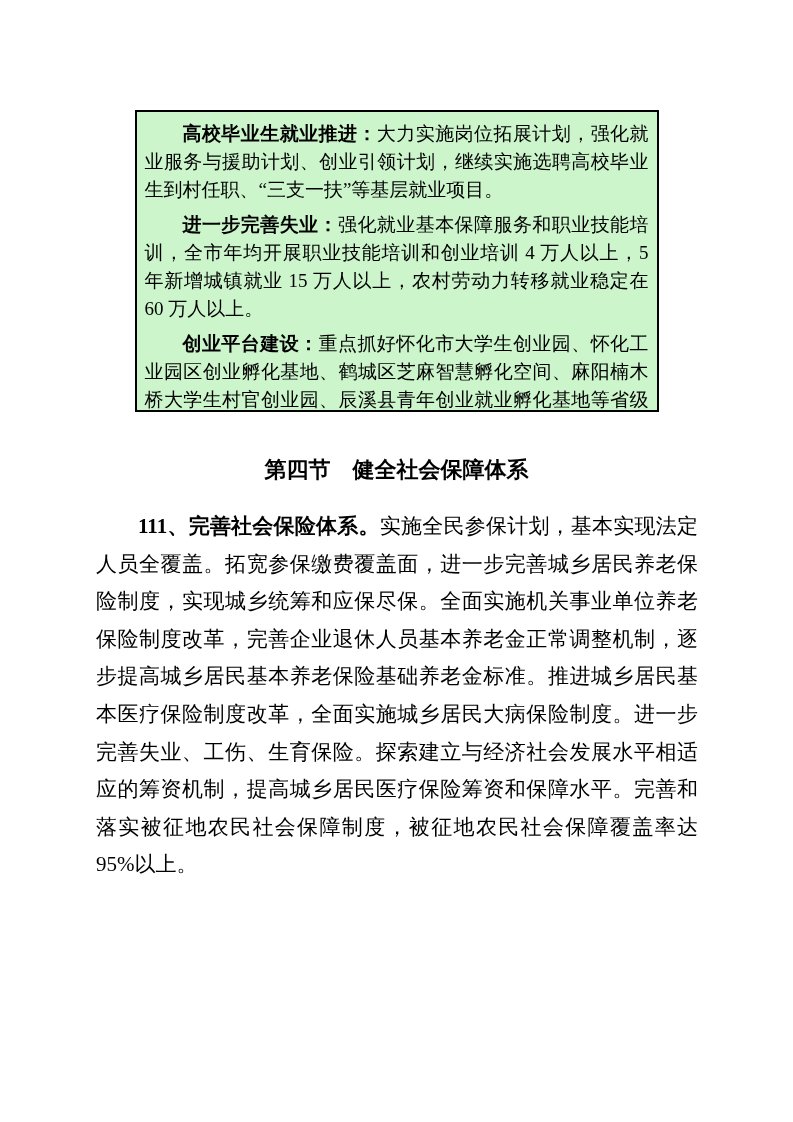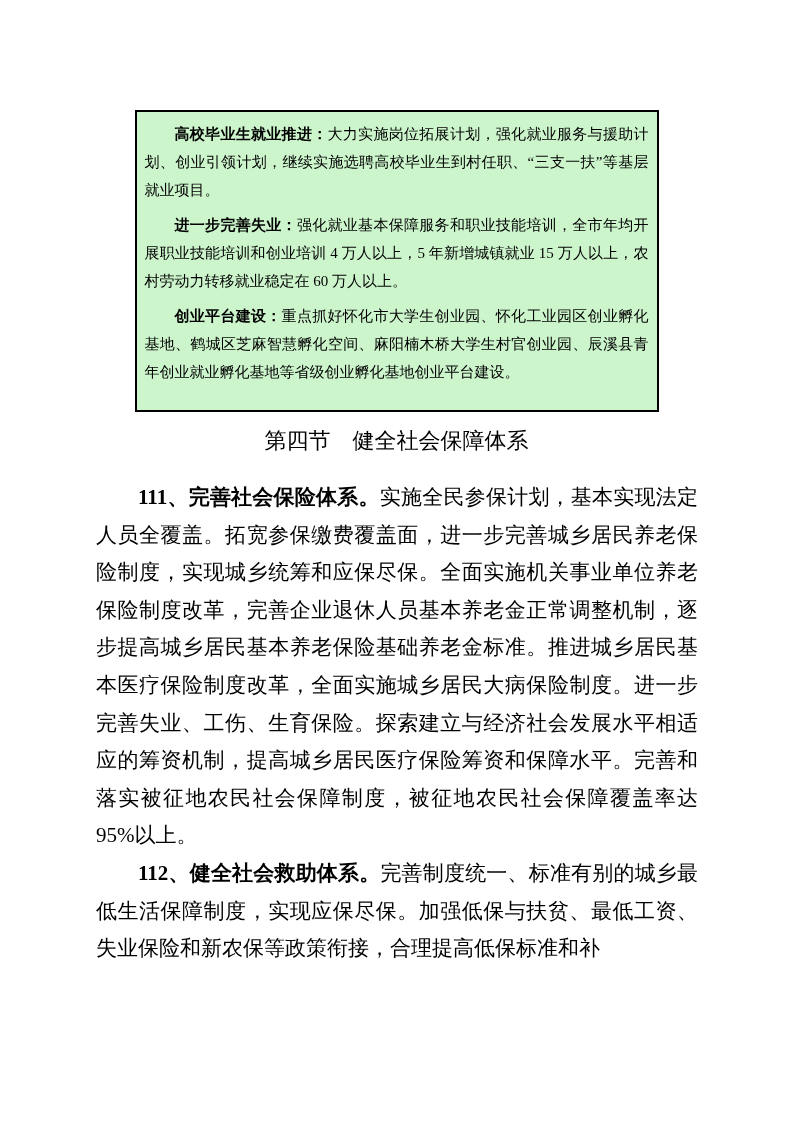--- a/index.html
+++ b/index.html
@@ -19,35 +19,35 @@
     width: 524px;
     height: 302px;
     margin: 110px auto 0 auto;
     border: 2px solid #000000;
     background: #ccf5cc;
     padding: 8px 8px 10px 8px;
     overflow: hidden;
   }
   .box-para {
     margin: 0 0 7px 0;
-    font-size: 15px;
+    font-size: 19px;
     line-height: 28px;
     text-indent: 2em;
     text-align: justify;
     font-family: "Liberation Serif", "DejaVu Serif", serif;
   }
   .box-label {
     font-weight: bold;
     font-family: "Liberation Sans", "DejaVu Sans", sans-serif;
   }
   .section-heading {
-    margin: 14px 0 23px 0;
+    margin: 43px 0 23px 0;
     text-align: center;
     font-size: 22px;
-    font-weight: normal;
+    font-weight: bold;
     line-height: 30px;
     font-family: "Liberation Serif", "DejaVu Serif", serif;
   }
   .body-text {
     margin: 0 95px 0 96px;
   }
   .body-para {
     margin: 0;
     font-size: 21px;
     line-height: 37.6px;
@@ -76,17 +76,16 @@
   <div class="green-box">
     <p class="box-para"><span class="box-label">高校毕业生就业推进：</span><span>大力实施岗位拓展计划，强化就业服务与援助计划、创业引领计划，继续实施选聘高校毕业生到村任职、“三支一扶”等基层就业项目。</span></p>
     <p class="box-para"><span class="box-label">进一步完善失业：</span><span>强化就业基本保障服务和职业技能培训，全市年均开展职业技能培训和创业培训 4 万人以上，5 年新增城镇就业 15 万人以上，农村劳动力转移就业稳定在 60 万人以上。</span></p>
     <p class="box-para"><span class="box-label">创业平台建设：</span><span>重点抓好怀化市大学生创业园、怀化工业园区创业孵化基地、鹤城区芝麻智慧孵化空间、麻阳楠木桥大学生村官创业园、辰溪县青年创业就业孵化基地等省级创业孵化基地创业平台建设。</span></p>
   </div>
 
   <h2 class="section-heading">第四节　健全社会保障体系</h2>
 
   <div class="body-text">
     <p class="body-para"><span class="para-lead">111、完善社会保险体系。</span><span>实施全民参保计划，基本实现法定人员全覆盖。拓宽参保缴费覆盖面，进一步完善城乡居民养老保险制度，实现城乡统筹和应保尽保。全面实施机关事业单位养老保险制度改革，完善企业退休人员基本养老金正常调整机制，逐步提高城乡居民基本养老保险基础养老金标准。推进城乡居民基本医疗保险制度改革，全面实施城乡居民大病保险制度。进一步完善失业、工伤、生育保险。探索建立与经济社会发展水平相适应的筹资机制，提高城乡居民医疗保险筹资和保障水平。完善和落实被征地农民社会保障制度，被征地农民社会保障覆盖率达95%以上。</span></p>
-    <p class="body-para"><span class="para-lead">112、健全社会救助体系。</span><span>完善制度统一、标准有别的城乡最低生活保障制度，实现应保尽保。加强低保与扶贫、最低工资、失业保险和新农保等政策衔接，合理提高低保标准和补</span></p>
   </div>
 
 
 </div>
 
 </body></html>

